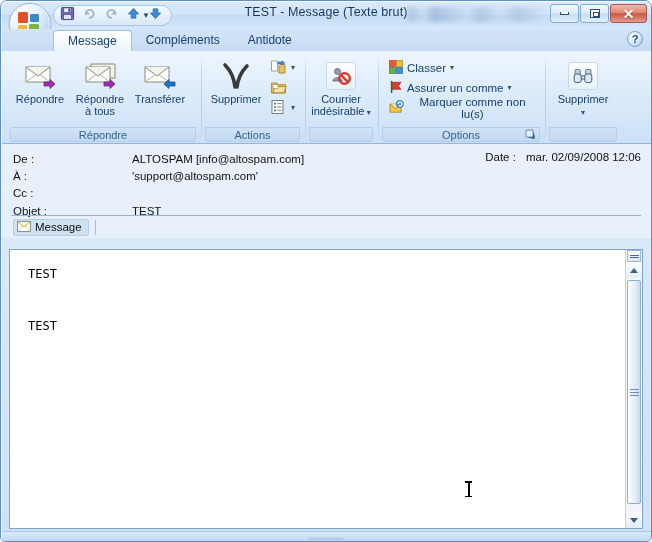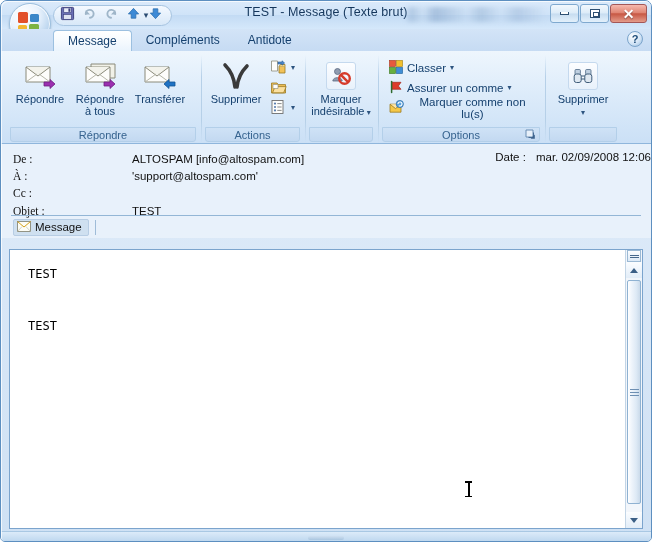--- a/index.html
+++ b/index.html
@@ -189,24 +189,24 @@
 
   
   #headerpane {
     position:relative;
     height:72px;
     background:#e8f1fb;
     padding: 6px 8px 0 12px;
     font-size:11.5px; color:#1a1a1a;
   }
   .hrow { display:flex; height:17px; align-items:center; }
-  .hlabel { width:84px; color:#111;font-family:Liberation Serif, serif; }
+  .hlabel { width:84px; color:#111; }
   .hval { color:#111;margin-left:35px; }
   #datebox {
-    position:absolute; right:0; top:7px;
+    position:absolute; right:10px; top:7px;
     font-size:11.5px; color:#111;
     display:flex; gap:10px;
   }
   #hrule {
     position:absolute; left:10px; right:10px; bottom:0px;
     height:1px; background:#93b6d6;
   }
 
   
   #attachbar {
@@ -477,21 +477,21 @@
             <span class="iconframe">
               <svg width="20" height="19" viewBox="0 0 20 19">
                 <circle cx="6.5" cy="4.5" r="3" fill="#8f9bb0" stroke="#5c6880" stroke-width=".8"></circle>
                 <path d="M1.8 14 C1.8 9.5, 11.2 9.5, 11.2 14 z" fill="#8f9bb0" stroke="#5c6880" stroke-width=".8"></path>
                 <circle cx="13.5" cy="11.5" r="5.3" fill="none" stroke="#d63b2b" stroke-width="2.4"></circle>
                 <path d="M9.9 7.9 L17.1 15.1" stroke="#d63b2b" stroke-width="2.4"></path>
               </svg>
             </span>
           </span>
           <span class="lbl">
-            <span>Marquer</span><br>
+            <span>Courrier</span><br>
             <span>indésirable</span><span class="caret"> ▾</span>
           </span>
         </div>
       </div>
       <div class="glabel"></div>
     </div>
 
     <div class="gsep"></div>
 
     <div class="rgroup" style="width:160px;">

